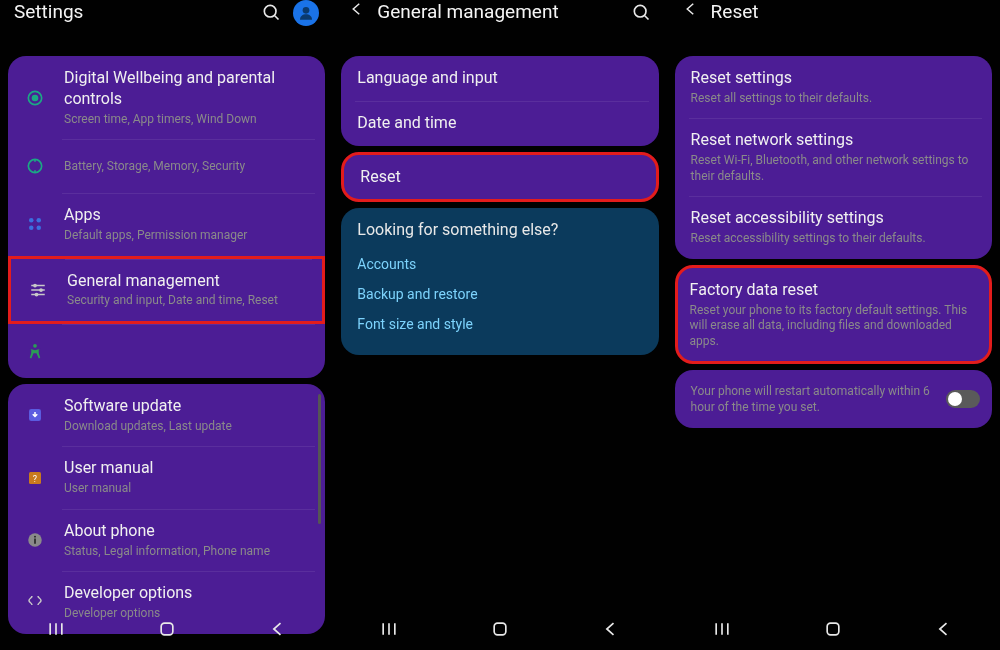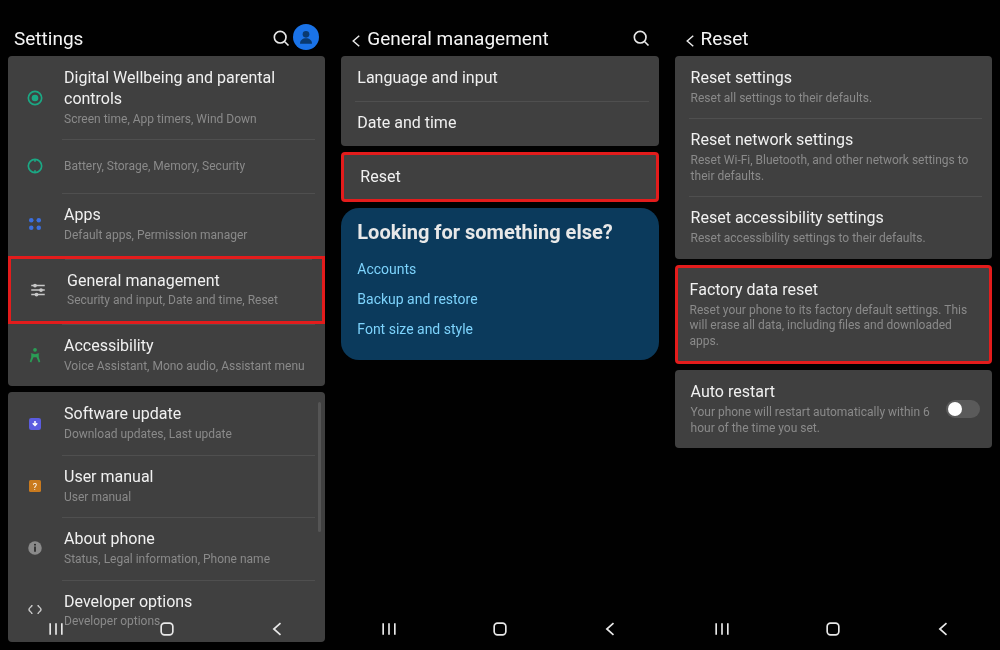--- a/index.html
+++ b/index.html
@@ -14,33 +14,34 @@
   .phone {
     width: 333.3px;
     height: 650px;
     background: #010101;
     position: relative;
     overflow: hidden;
   }
   .header {
     height: 50px;
     display: flex;
-    align-items: flex-end;
+    align-items: flex-start;
     padding: 0 14px;
+    gap: 10px;
   }
   .header-title { font-size: 19px; font-weight: 400; flex: 1; color: #f5f5f5; }
   .header .back { width: 20px; display:flex; align-items:center; justify-content:center; }
   .header .search { width: 24px; height:24px; display:flex; align-items:center; justify-content:center; }
   .avatar {
     width: 26px; height: 26px; border-radius: 50%; background: #1a73e8;
     display:flex; align-items:center; justify-content:center;
   }
   .panel {
-    background: #404040;
-    border-radius: 4px;
+    background: #4c1d95;
+    border-radius: 18px;
     margin: 6px 8px;
   }
   .row {
     display:flex;
     align-items:center;
     padding: 12px 12px;
     gap: 14px;
     position: relative;
   }
   .row + .row::before {
@@ -59,21 +60,21 @@
   .row-text { flex:1; min-width:0; }
   .row-title { font-size: 16px; color: #f0f0f0; line-height:1.3; }
   .row-sub   { font-size: 12px; color: #8a8a8a; line-height:1.3; margin-top:2px; }
   .highlight { border: 3px solid #e31c1c; }
   .panel-blue {
     background: #0b3a5c;
     border-radius: 18px;
     margin: 6px 8px;
     padding: 12px 16px 16px;
   }
-  .panel-blue .q { font-size: 20px; color:#e8e8e8; margin-bottom:10px;font-weight:bold; }
+  .panel-blue .q { font-size: 16px; color:#e8e8e8; margin-bottom:10px; }
   .panel-blue .link { font-size: 14px; color:#7dd3fc; padding: 7px 0; }
   .toggle {
     width: 34px; height:18px; border-radius: 9px; background:#5a5a5a; position:relative; flex-shrink:0;
   }
   .toggle::after {
     content:""; position:absolute; width:14px; height:14px; background:#fff; border-radius:50%;
     top:2px; left:2px;
   }
   .navbar {
     position:absolute; bottom:0; left:0; right:0; height:42px;
@@ -159,24 +160,20 @@
         <div class="row-sub">Security and input, Date and time, Reset</div>
       </div>
     </div>
     <div class="row">
       <span class="icon-slot">
         <svg width="18" height="18" viewBox="0 0 24 24" fill="#2a9d55">
             <circle cx="12" cy="5" r="2.5"></circle>
             <path d="M5 9l7 2 7-2-2 1v5l2 6-2 1-3-7h-4l-3 7-2-1 2-6v-5z"></path>
           </svg>
       </span>
-      <div class="row-text">
-        <div class="row-title">Accessibility</div>
-        <div class="row-sub">Voice Assistant, Mono audio, Assistant menu</div>
-      </div>
     </div>
   </div>
 
   <div class="panel" style="position:relative;">
     <div class="row">
       <span class="icon-slot">
         <svg width="18" height="18" viewBox="0 0 24 24" fill="#5b5ce0">
             <rect x="4" y="4" width="16" height="16" rx="3"></rect>
             <path d="M12 8v6m-3-3l3 3 3-3" stroke="#fff" stroke-width="2" fill="none"></path>
           </svg>
@@ -347,21 +344,20 @@
       <div class="row-text">
         <div class="row-title">Factory data reset</div>
         <div class="row-sub">Reset your phone to its factory default settings. This will erase all data, including files and downloaded apps.</div>
       </div>
     </div>
   </div>
 
   <div class="panel">
     <div class="row noicon" style="padding-left:16px;">
       <div class="row-text">
-        <div class="row-title">Auto restart</div>
         <div class="row-sub">Your phone will restart automatically within 6 hour of the time you set.</div>
       </div>
       <div class="toggle"></div>
     </div>
   </div>
 
   <div class="navbar">
     <span class="nav-btn">
         <svg width="20" height="20" viewBox="0 0 24 24" stroke="#e8e8e8" stroke-width="2">
           <line x1="5" y1="5" x2="5" y2="19"></line>

